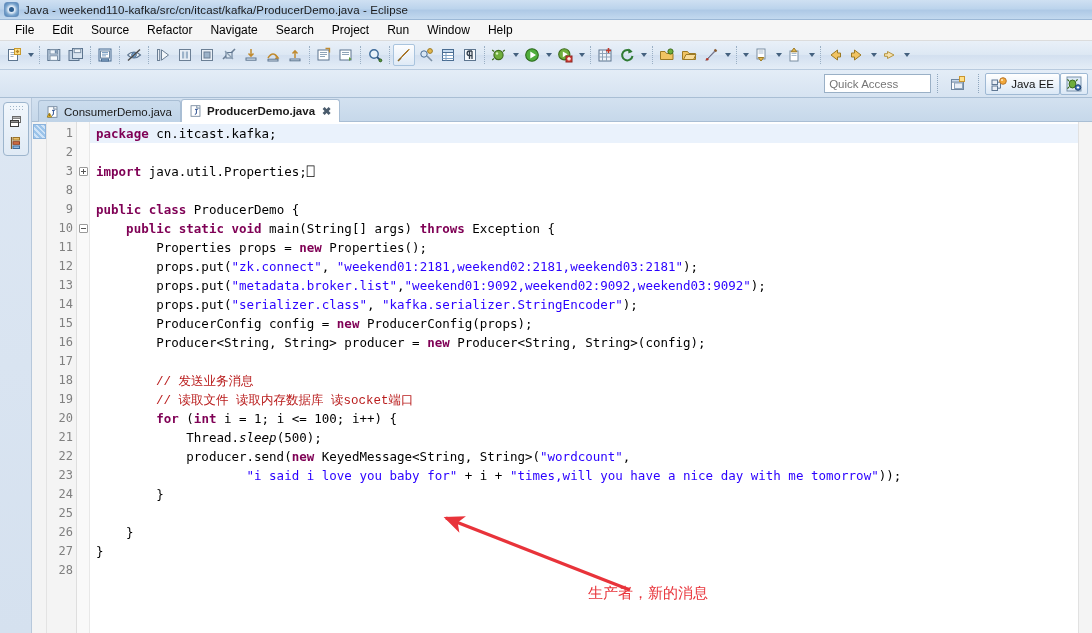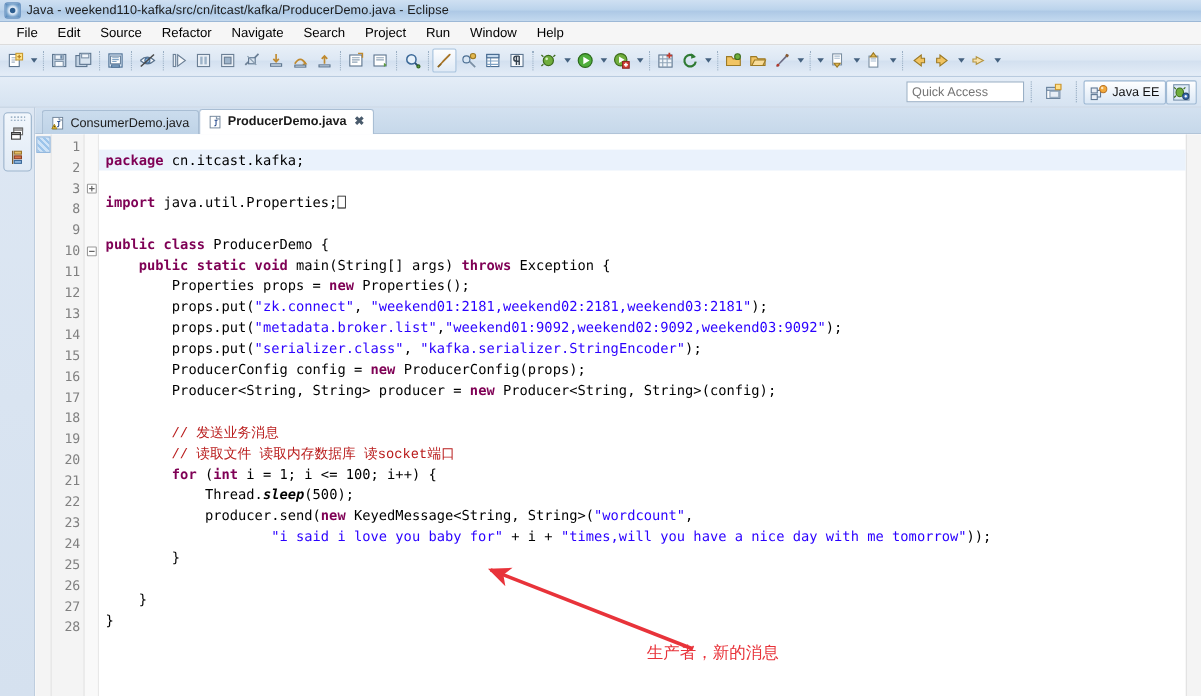--- a/index.html
+++ b/index.html
@@ -243,38 +243,38 @@
     content: ""; position: absolute; left: 1px; top: 3px;
     width: 5px; height: 1px; background: #555;
   }
   .fold-plus::after {
     content: ""; position: absolute; left: 3px; top: 1px;
     width: 1px; height: 5px; background: #555;
   }
 
   .code {
     flex: 1 1 auto;
-    padding-top: 14px; padding-left: 6px;
+    padding-top: 2px; padding-left: 6px;
     font-family: "DejaVu Sans Mono", monospace;
     font-size: 12.5px;
     color: #000;
     white-space: pre;
     overflow: hidden;
     position: relative;
   }
   .code .ln { height: 19px; line-height: 19px; }
   .code .ln.cur {
     background: #eaf2fc;
     margin-left: -6px; padding-left: 6px;
   }
 
   .kw { color: #7f0055; font-weight: bold; }
   .str { color: #2a00ff; }
   .cmt { color: #b91c1c; font-family: Liberation Mono, monospace; }
-  .stat { font-style: italic; font-weight: bold; }
+  .stat { font-style: italic; }
   .plain { color: #000; }
 
   
   .ruler {
     width: 14px; flex: 0 0 14px;
     background: #f4f4f4;
     border-left: 1px solid #e1e1e1;
   }
 
   

